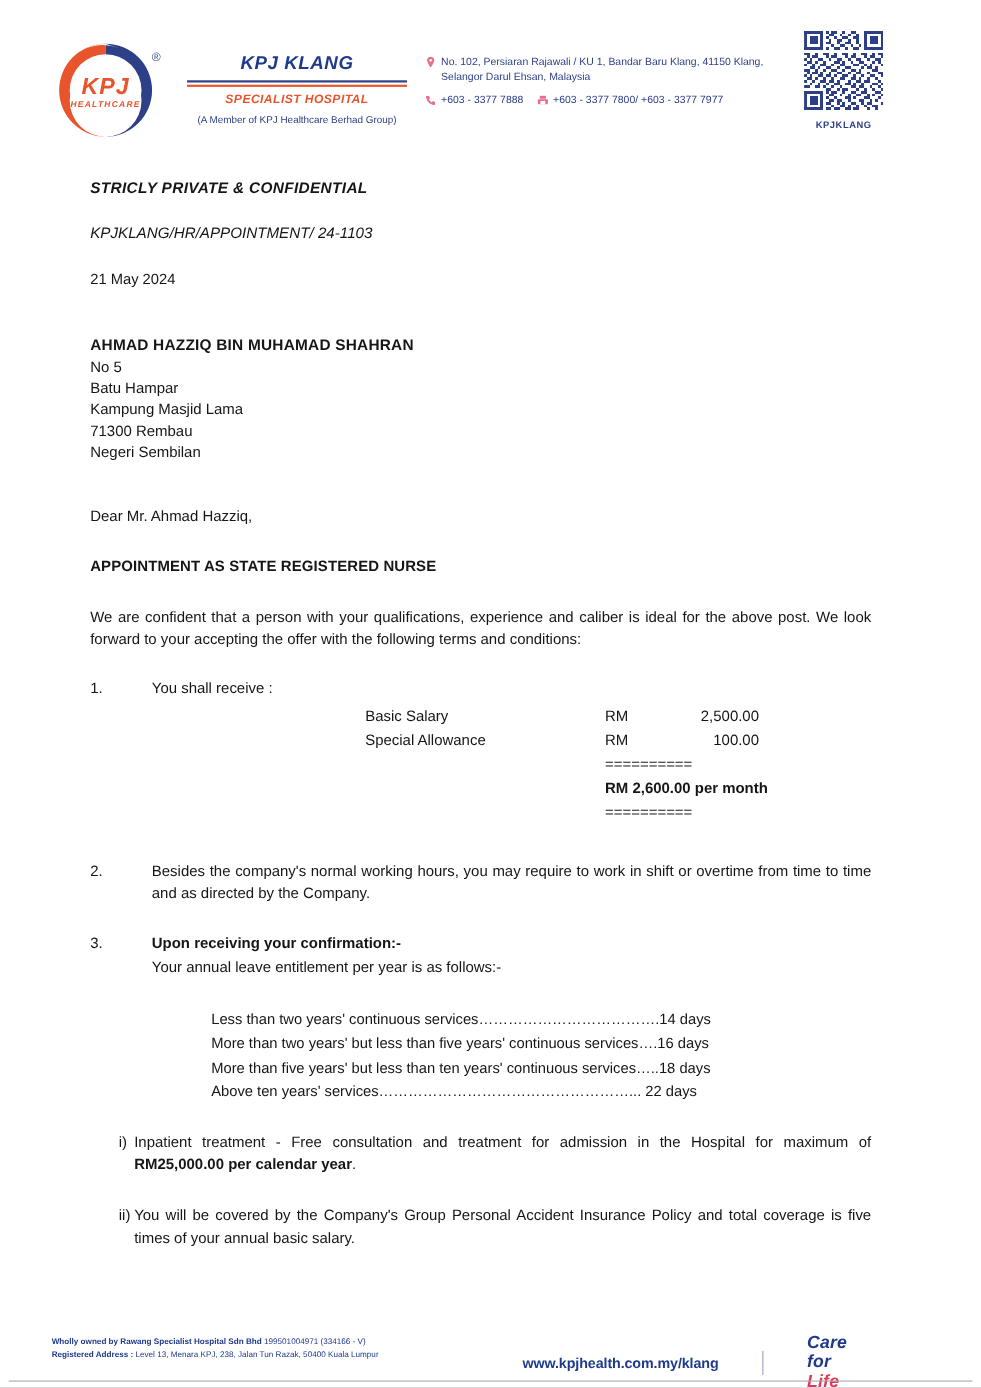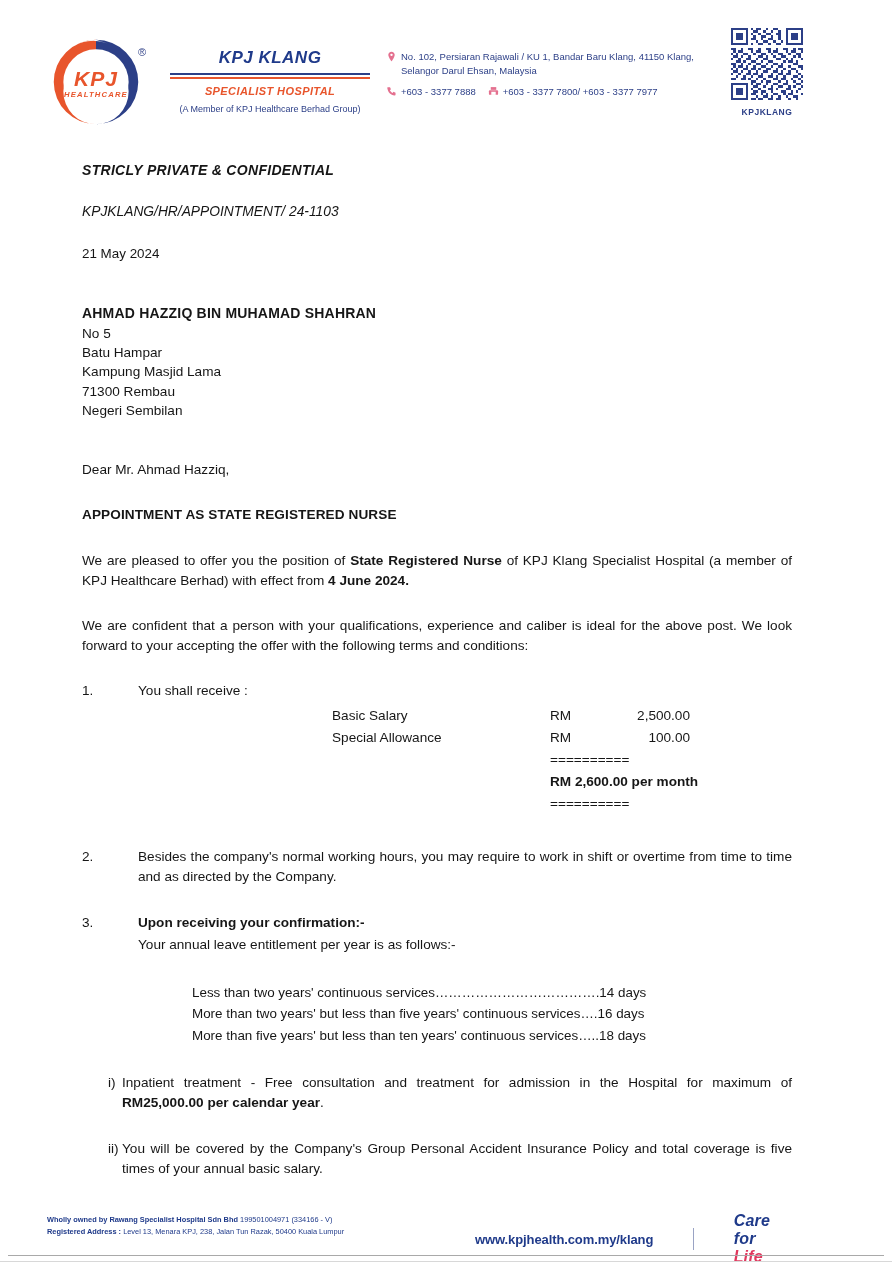--- a/index.html
+++ b/index.html
@@ -533,23 +533,20 @@
       <div>Batu Hampar</div>
       <div>Kampung Masjid Lama</div>
       <div>71300 Rembau</div>
       <div>Negeri Sembilan</div>
     </div>
 
     <div class="salutation">Dear Mr. Ahmad Hazziq,</div>
 
     <div class="subject">APPOINTMENT AS STATE REGISTERED NURSE</div>
 
-    <div class="para">
-      <span>We are pleased to offer you the position of </span><b>State Registered Nurse</b><span> of KPJ Klang Specialist Hospital (a member of KPJ Healthcare Berhad) with effect from </span><b>4 June 2024.</b>
-    </div>
 
     <div class="para">We are confident that a person with your qualifications, experience and caliber is ideal for the above post.  We look forward to your accepting the offer with the following terms and conditions:</div>
 
     <div class="numbered">
       <div class="num">1.</div>
       <div class="txt">You shall receive :</div>
     </div>
 
     <div class="salary-table">
       <div class="salary-row">
@@ -586,20 +583,21 @@
       <div class="txt">
         <b>Upon receiving your confirmation:-</b>
         <div class="sub-line">Your annual leave entitlement per year is as follows:-</div>
       </div>
     </div>
 
     <div class="leave-list">
       <div>Less than two years' continuous services……………………………….14 days</div>
       <div>More than two years' but less than five years' continuous services….16 days</div>
       <div>More than five years' but less than ten years' continuous services…..18 days</div>
+      <div>Above ten years' services……………………………………………... 22 days</div>
     </div>
 
     <div class="roman-item">
       <div class="rn">i)</div>
       <div class="rtxt">
         <span>Inpatient treatment - Free consultation and treatment for admission in the Hospital for maximum of </span><b>RM25,000.00 per calendar year</b><span>.</span>
       </div>
     </div>
 
     <div class="roman-item">

